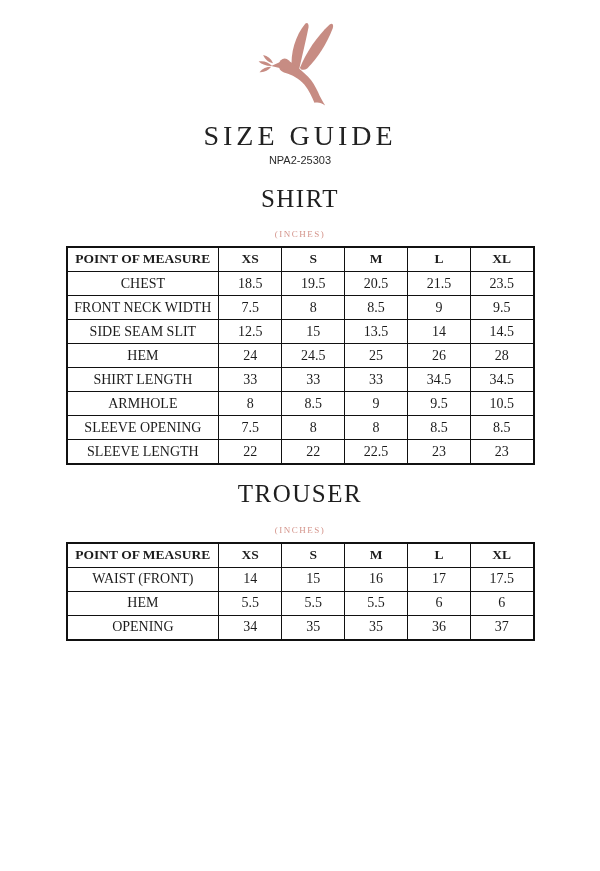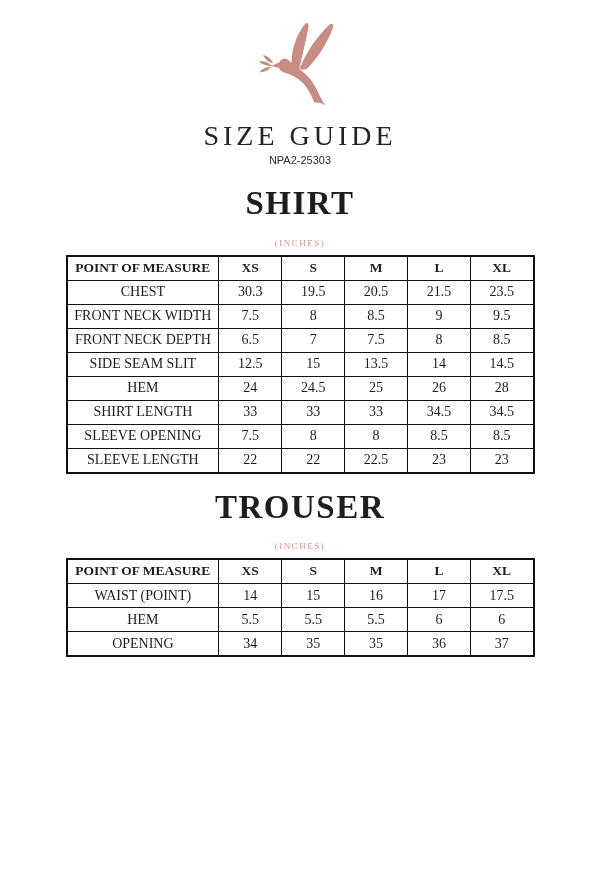--- a/index.html
+++ b/index.html
@@ -32,22 +32,22 @@
     text-align: center;
     font-family: "Liberation Sans", sans-serif;
     font-size: 11px;
     color: #2b2b2b;
   }
   .section { text-align: center; }
   .section-shirt { margin-top: 20px; }
   .section-trouser { margin-top: 16px; }
   .section-title {
     margin: 13px;
-    font-size: 33px;
-    font-weight: 700;
+    font-size: 25px;
+    font-weight: 400;
     letter-spacing: 1.5px;
     color: #1e1e1e;
     line-height: 1.05;
   }
   .unit-label {
     font-size: 9px;
     letter-spacing: 1.5px;
     color: #d4948b;
     margin-top: 17px;
   }
@@ -119,41 +119,33 @@
             <th>XS</th>
             <th>S</th>
             <th>M</th>
             <th>L</th>
             <th>XL</th>
           </tr>
         </thead>
         <tbody>
           <tr>
             <th>CHEST</th>
-            <td>30.3</td>
+            <td>18.5</td>
             <td>19.5</td>
             <td>20.5</td>
             <td>21.5</td>
             <td>23.5</td>
           </tr>
           <tr>
             <th>FRONT NECK WIDTH</th>
             <td>7.5</td>
             <td>8</td>
             <td>8.5</td>
             <td>9</td>
             <td>9.5</td>
-          </tr>
-          <tr>
-            <th>FRONT NECK DEPTH</th>
-            <td>6.5</td>
-            <td>7</td>
-            <td>7.5</td>
-            <td>8</td>
-            <td>8.5</td>
           </tr>
           <tr>
             <th>SIDE SEAM SLIT</th>
             <td>12.5</td>
             <td>15</td>
             <td>13.5</td>
             <td>14</td>
             <td>14.5</td>
           </tr>
           <tr>
@@ -166,20 +158,28 @@
           </tr>
           <tr>
             <th>SHIRT LENGTH</th>
             <td>33</td>
             <td>33</td>
             <td>33</td>
             <td>34.5</td>
             <td>34.5</td>
           </tr>
           <tr>
+            <th>ARMHOLE</th>
+            <td>8</td>
+            <td>8.5</td>
+            <td>9</td>
+            <td>9.5</td>
+            <td>10.5</td>
+          </tr>
+          <tr>
             <th>SLEEVE OPENING</th>
             <td>7.5</td>
             <td>8</td>
             <td>8</td>
             <td>8.5</td>
             <td>8.5</td>
           </tr>
           <tr>
             <th>SLEEVE LENGTH</th>
             <td>22</td>
@@ -209,21 +209,21 @@
             <th>POINT OF MEASURE</th>
             <th>XS</th>
             <th>S</th>
             <th>M</th>
             <th>L</th>
             <th>XL</th>
           </tr>
         </thead>
         <tbody>
           <tr>
-            <th>WAIST (POINT)</th>
+            <th>WAIST (FRONT)</th>
             <td>14</td>
             <td>15</td>
             <td>16</td>
             <td>17</td>
             <td>17.5</td>
           </tr>
           <tr>
             <th>HEM</th>
             <td>5.5</td>
             <td>5.5</td>

